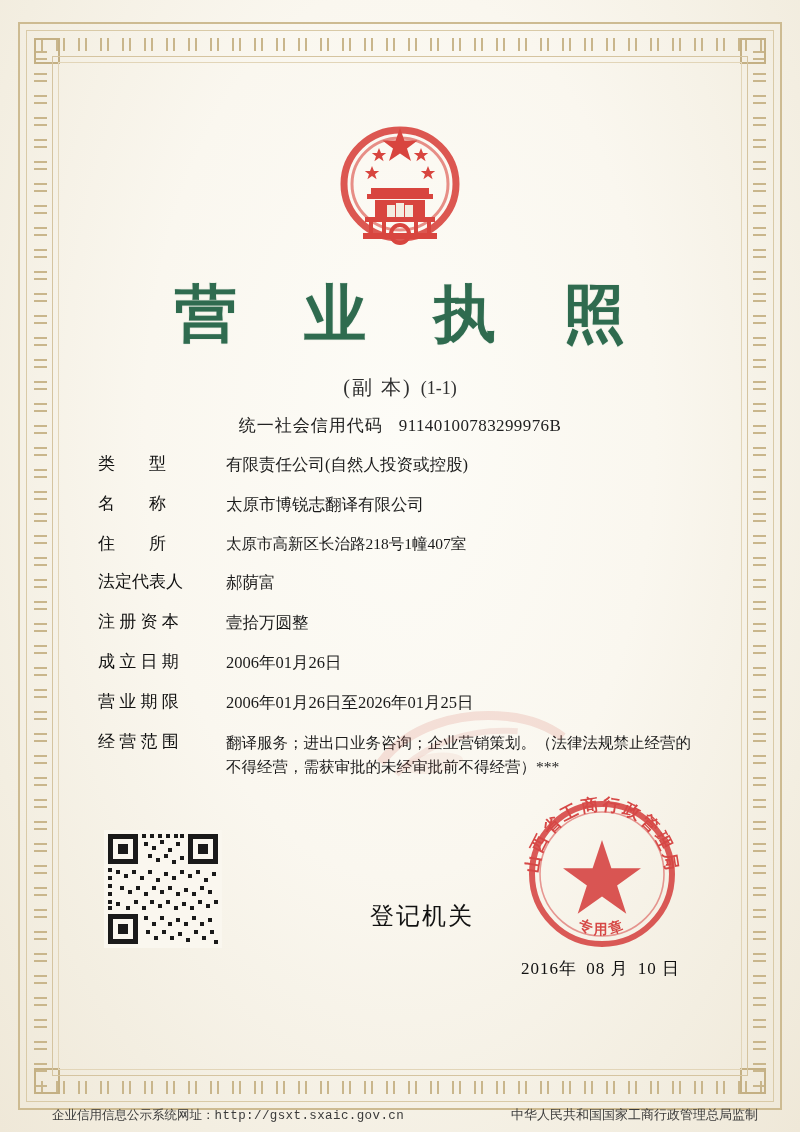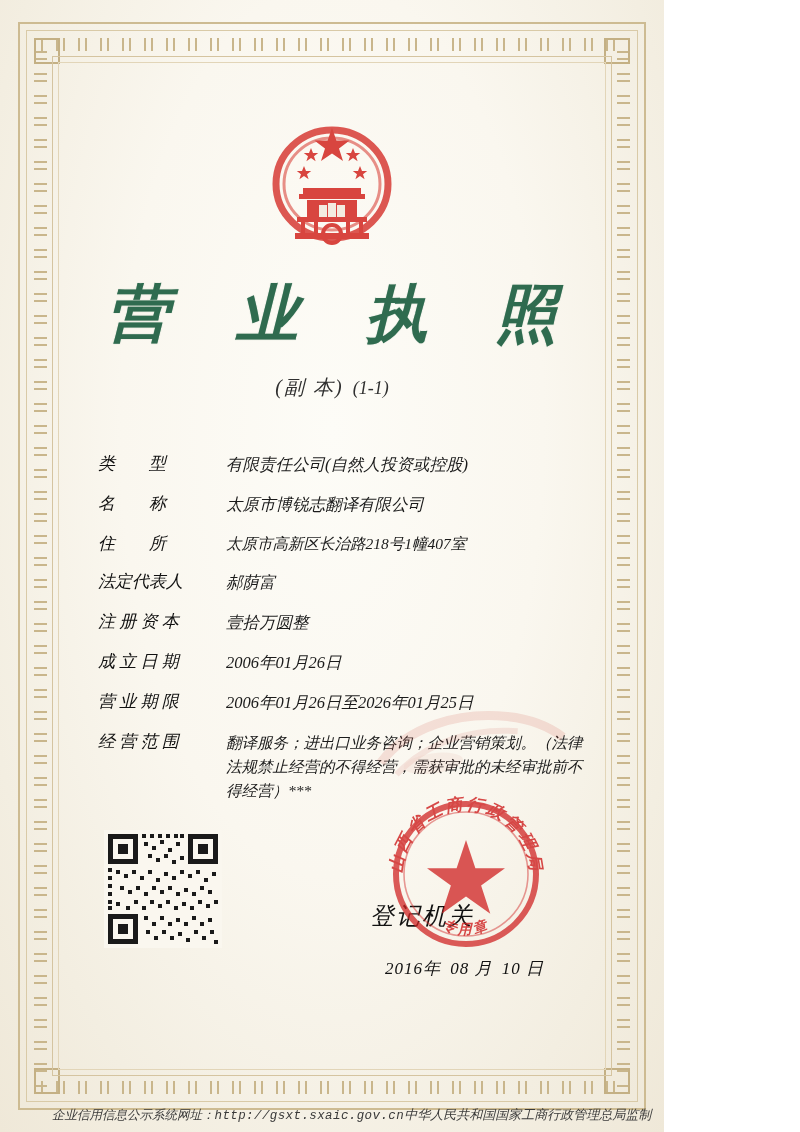--- a/index.html
+++ b/index.html
@@ -11,25 +11,24 @@
     width: 800px;
     height: 1132px;
     overflow: hidden;
     font-family: "Liberation Serif", "DejaVu Serif", serif;
     color: #1a1a1a;
   }
 
   
   #license-page {
     position: relative;
-    width: 664px;
+    width: 800px;
     height: 1132px;
     background:
       radial-gradient(ellipse at 50% 38%, #fdfcf7 0%, #faf7ef 45%, #f3eee1 78%, #efe8d8 100%);
-    font-style: italic;
   }
 
   .outer-band {
     position: absolute;
     left: 18px;
     top: 22px;
     right: 18px;
     bottom: 22px;
     border: 2px solid #cdbb92;
     box-sizing: border-box;
@@ -313,20 +312,23 @@
         <circle cx="75" cy="124" r="9" fill="none" stroke="#d8453f" stroke-width="4"></circle>
       </svg>
     </div>
 
     <div class="title">营 业 执 照</div>
 
     <div class="subtitle">
       <span class="paren">(副 本)</span><span class="seq">(1-1)</span>
     </div>
 
+    <div class="credit-line">
+      <span class="uscc-label">统一社会信用代码</span><span class="uscc-code">91140100783299976B</span>
+    </div>
 
     <div class="fields">
 
       <div class="field-row">
         <div class="field-label">类　　型</div>
         <div class="field-value">有限责任公司(自然人投资或控股)</div>
       </div>
 
       <div class="field-row">
         <div class="field-label">名　　称</div>

